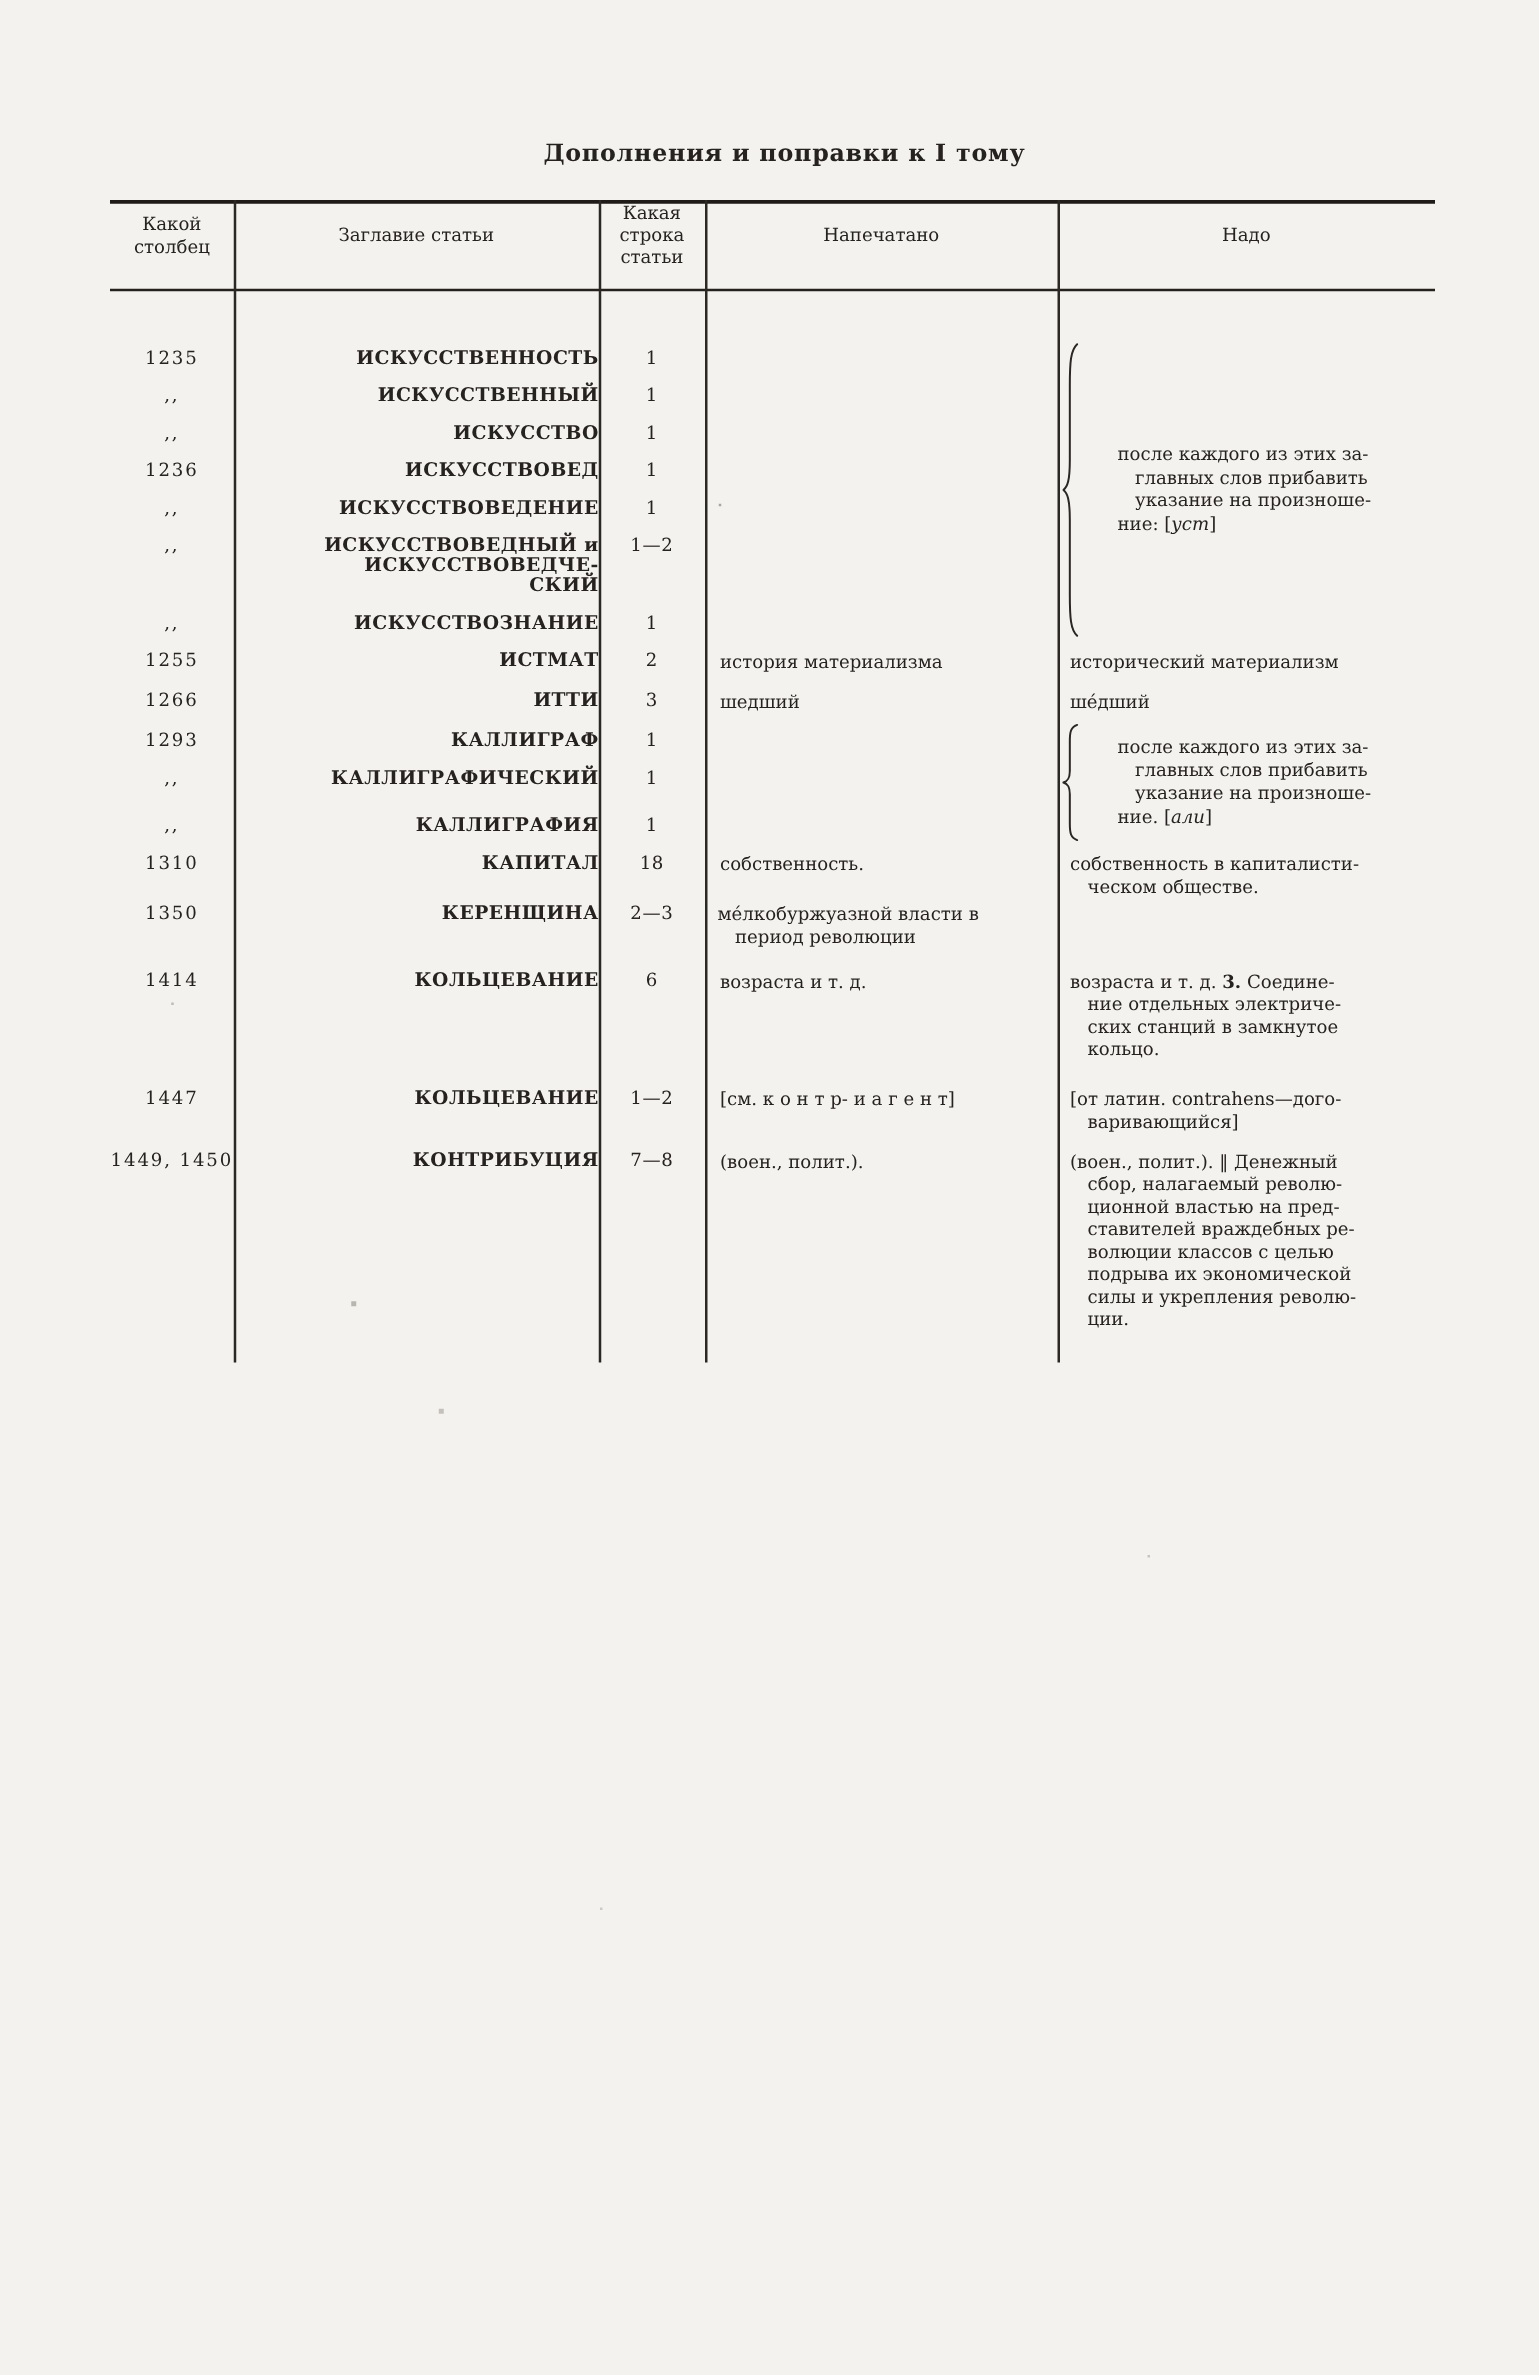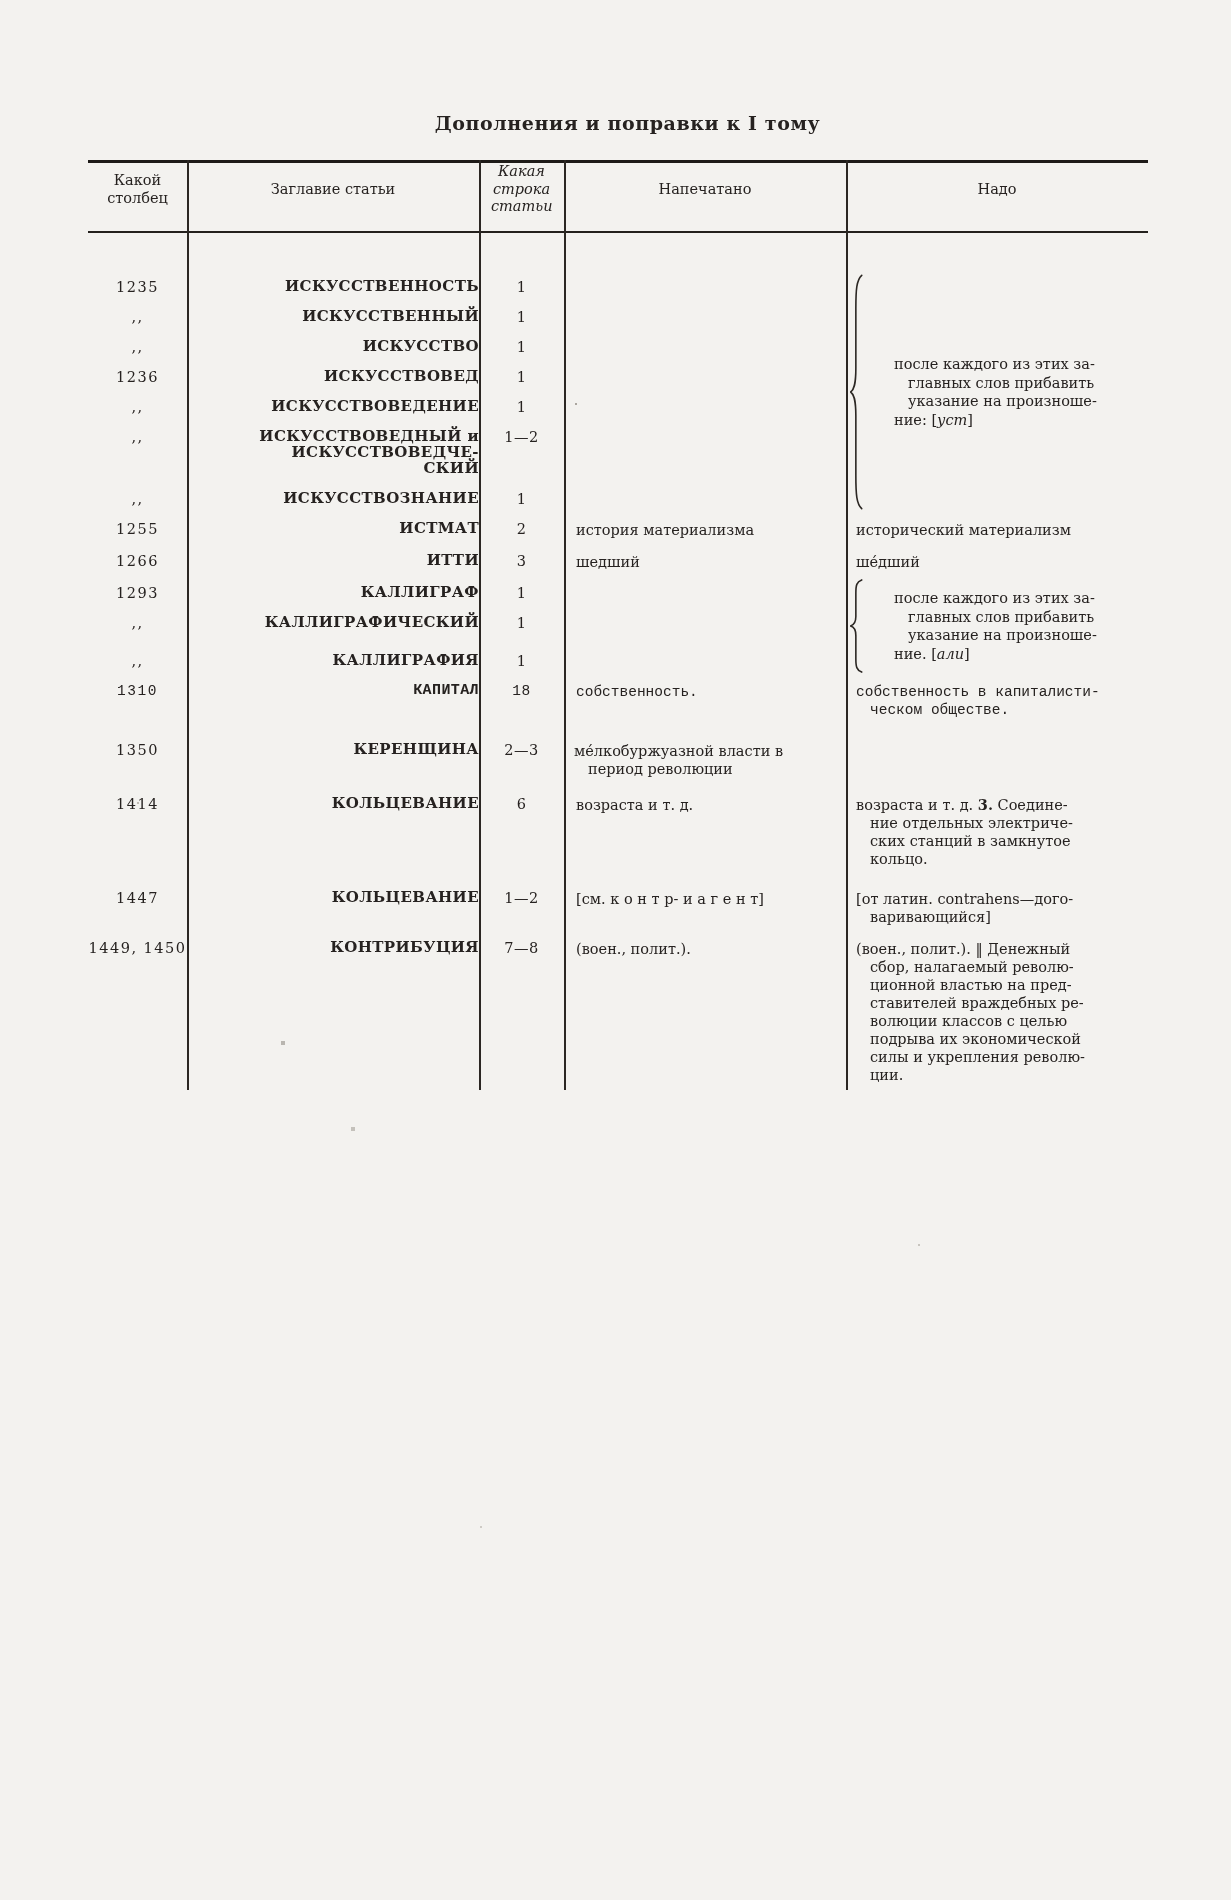--- a/index.html
+++ b/index.html
@@ -30,26 +30,26 @@
   .vline{position:absolute;top:0;width:2px;height:930px;background:#2b2723;}
   .vline.v1{left:99px;}
   .vline.v2{left:391px;}
   .vline.v3{left:476px;}
   .vline.v4{left:758px;}
 
   .grid-cols{display:grid;grid-template-columns:99px 292px 85px 282px 302px;}
 
   .thead{position:absolute;top:3px;left:0;width:1060px;height:52px;align-items:center;}
   .hcell{text-align:center;font-size:14.5px;line-height:1.22;padding:0 8px;}
-  .hcell.h-line{padding:0 12px;font-style:italic;}
+  .hcell.h-line{padding:0 12px;}
 
   .tbody{position:absolute;top:73px;left:0;width:1060px;padding-top:46px;}
   .row{margin-bottom:14px;align-items:start;}
   .row:nth-child(11){margin-bottom:22px;}  
-  .row:nth-child(13){margin-bottom:23px;font-family:Liberation Mono, monospace;}  
+  .row:nth-child(13){margin-bottom:4px;}  
   .row:nth-child(14){margin-bottom:18px;}  
   .row:nth-child(15){margin-bottom:22px;}  
   .ln{line-height:17px;}
   .ln.ind{padding-left:14px;}
   .c-col{text-align:center;font-size:14.5px;letter-spacing:1.5px;white-space:nowrap;}
   .c-title{font-weight:bold;font-size:15px;letter-spacing:0.4px;padding-left:14px;text-align:right;}
   .c-title .ln{line-height:15px;margin-bottom:1px;}
   .c-line{text-align:center;font-size:14.5px;letter-spacing:0.5px;}
   .c-printed{font-size:14.5px;padding-left:12px;}
   .c-printed .ln{line-height:18px;}

